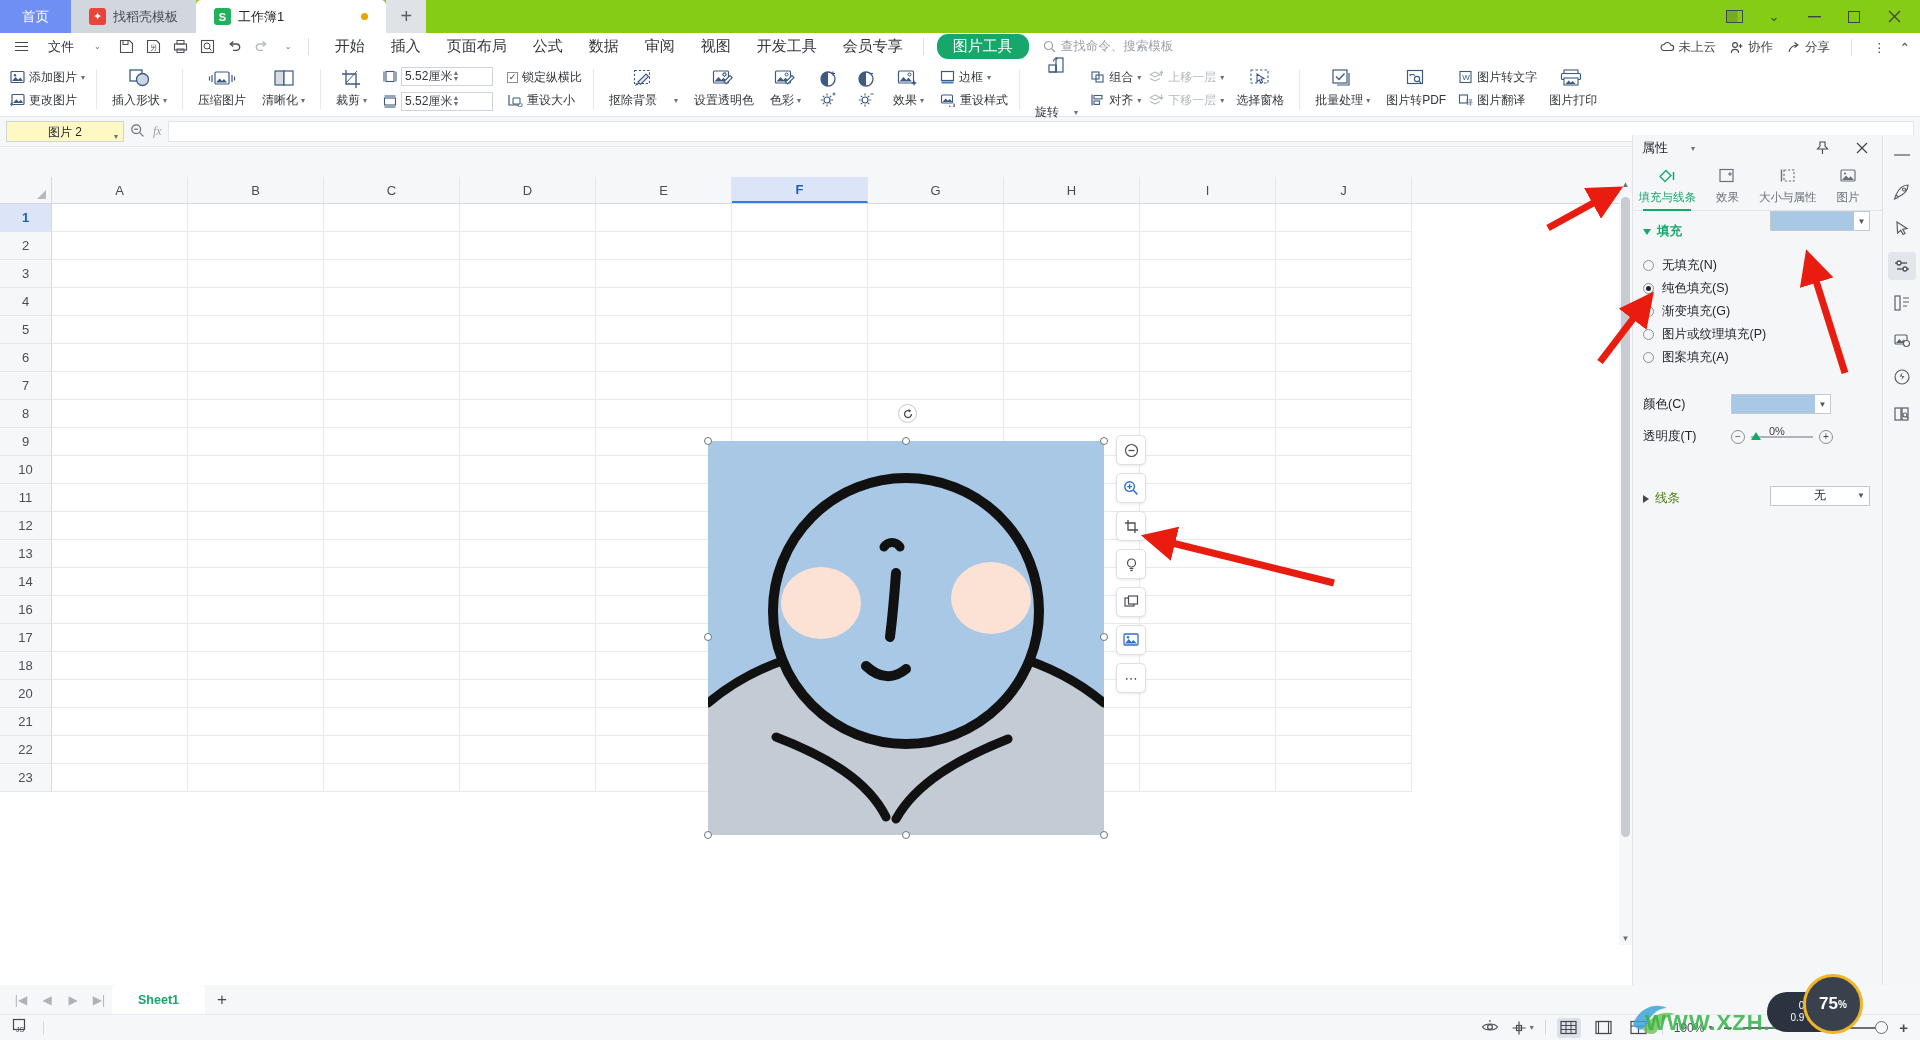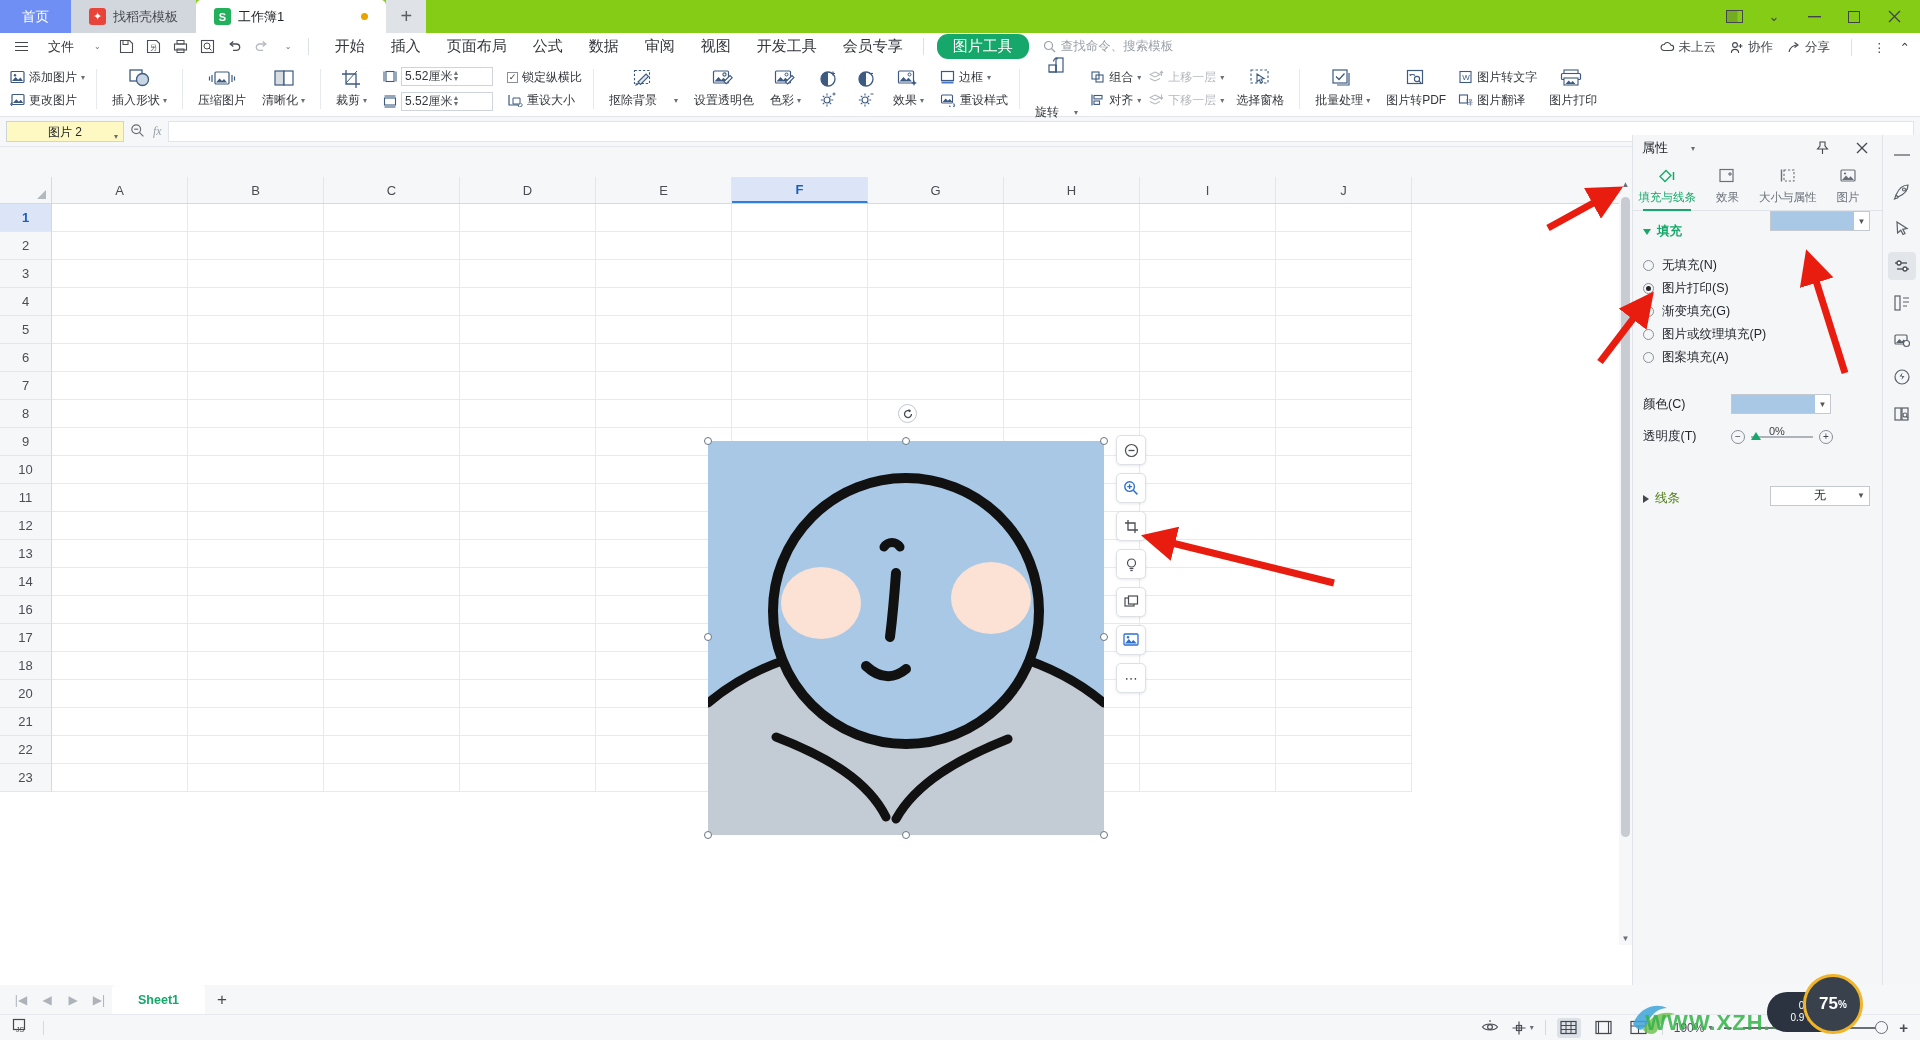--- a/index.html
+++ b/index.html
@@ -1142,21 +1142,21 @@
       </div>
     </div>
 
     <div style="height:8px;"></div>
     <div class="row">
       <span class="radio"></span>
       <span>无填充(N)</span>
     </div>
     <div class="row">
       <span class="radio on"></span>
-      <span>图片打印(S)</span>
+      <span>纯色填充(S)</span>
     </div>
     <div class="row">
       <span class="radio"></span>
       <span>渐变填充(G)</span>
     </div>
     <div class="row">
       <span class="radio"></span>
       <span>图片或纹理填充(P)</span>
     </div>
     <div class="row">

